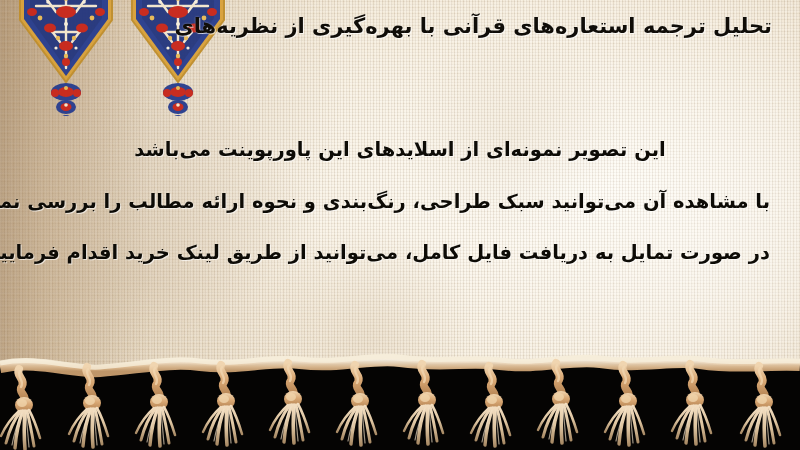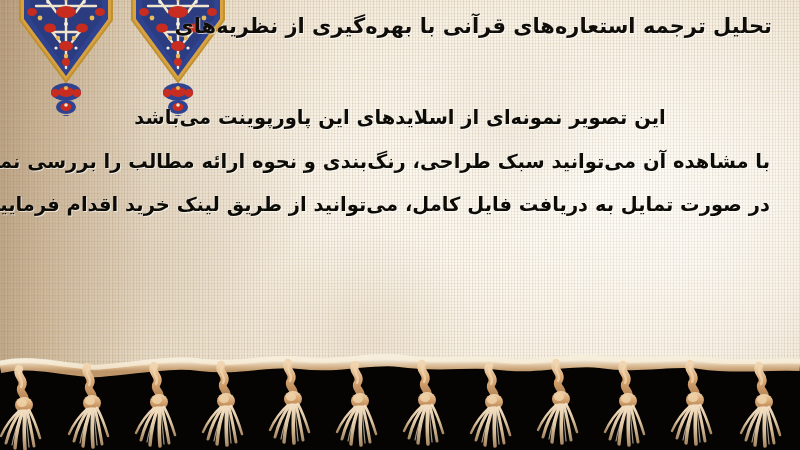--- a/index.html
+++ b/index.html
@@ -134,20 +134,21 @@
   .body-line {
     font-size: 19.5px;
     font-weight: 700;
     line-height: 1;
     color: #0d0b06;
     margin-bottom: 24px;
     text-shadow:
        1px 1px 0 rgba(255,255,255,0.58),
        0 0 2px rgba(255,255,255,0.40);
     white-space: nowrap;
+    margin-top: 32px;
   }
   .body-line:last-child { margin-bottom: 0; }
 
   
   .fringe-zone {
     position: absolute;
     left: 0;
     right: 0;
     bottom: 0;
     height: 105px;

